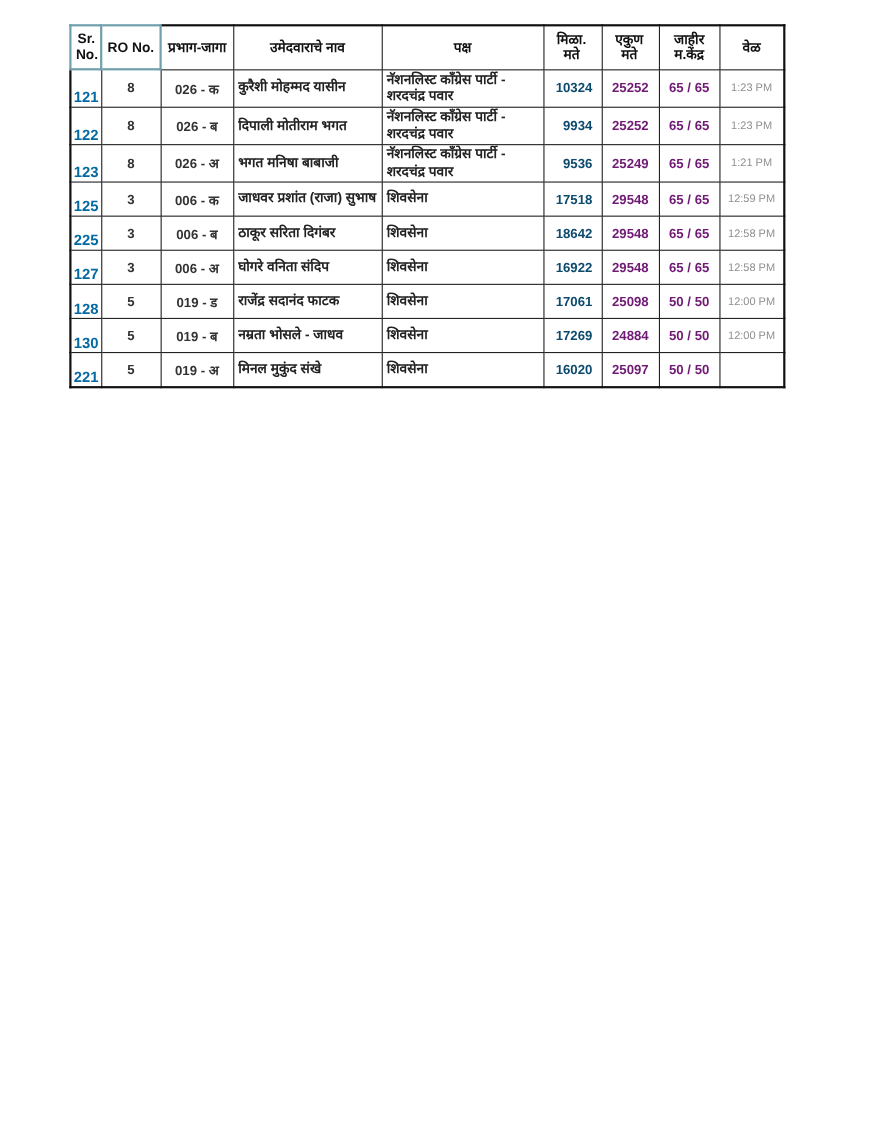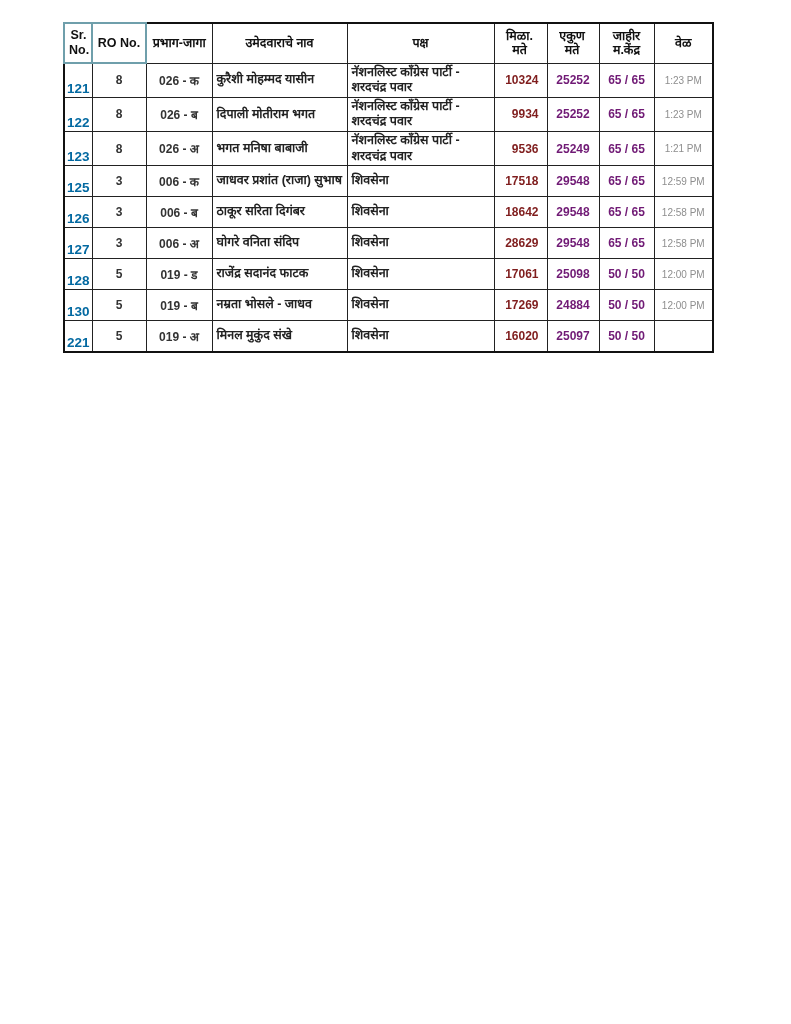--- a/index.html
+++ b/index.html
@@ -86,21 +86,21 @@
     font-weight: bold;
     font-size: 12.5px;
     color: #222222;
     line-height: 1.25;
     padding: 1px 4px;
   }
   td.mila {
     text-align: right;
     font-weight: bold;
     font-size: 12px;
-    color: #7f1d1d;
+    color: #0c4a6e;
     padding-right: 8px;
     margin-top: 48px;
   }
   td.ekun, td.jahir {
     text-align: center;
     font-weight: bold;
     font-size: 12px;
     color: #701a75;
   }
   td.vel {
@@ -178,37 +178,37 @@
     <td class="ro">3</td>
     <td class="prabhag">006 - क</td>
     <td class="name">जाधवर प्रशांत (राजा) सुभाष</td>
     <td class="party">शिवसेना</td>
     <td class="mila">17518</td>
     <td class="ekun">29548</td>
     <td class="jahir">65 / 65</td>
     <td class="vel">12:59 PM</td>
   </tr>
       <tr>
-    <td class="sr">126</td>
+    <td class="sr">225</td>
     <td class="ro">3</td>
     <td class="prabhag">006 - ब</td>
     <td class="name">ठाकूर सरिता दिगंबर</td>
     <td class="party">शिवसेना</td>
     <td class="mila">18642</td>
     <td class="ekun">29548</td>
     <td class="jahir">65 / 65</td>
     <td class="vel">12:58 PM</td>
   </tr>
       <tr>
     <td class="sr">127</td>
     <td class="ro">3</td>
     <td class="prabhag">006 - अ</td>
     <td class="name">घोगरे वनिता संदिप</td>
     <td class="party">शिवसेना</td>
-    <td class="mila">28629</td>
+    <td class="mila">16922</td>
     <td class="ekun">29548</td>
     <td class="jahir">65 / 65</td>
     <td class="vel">12:58 PM</td>
   </tr>
       <tr>
     <td class="sr">128</td>
     <td class="ro">5</td>
     <td class="prabhag">019 - ड</td>
     <td class="name">राजेंद्र सदानंद फाटक</td>
     <td class="party">शिवसेना</td>

